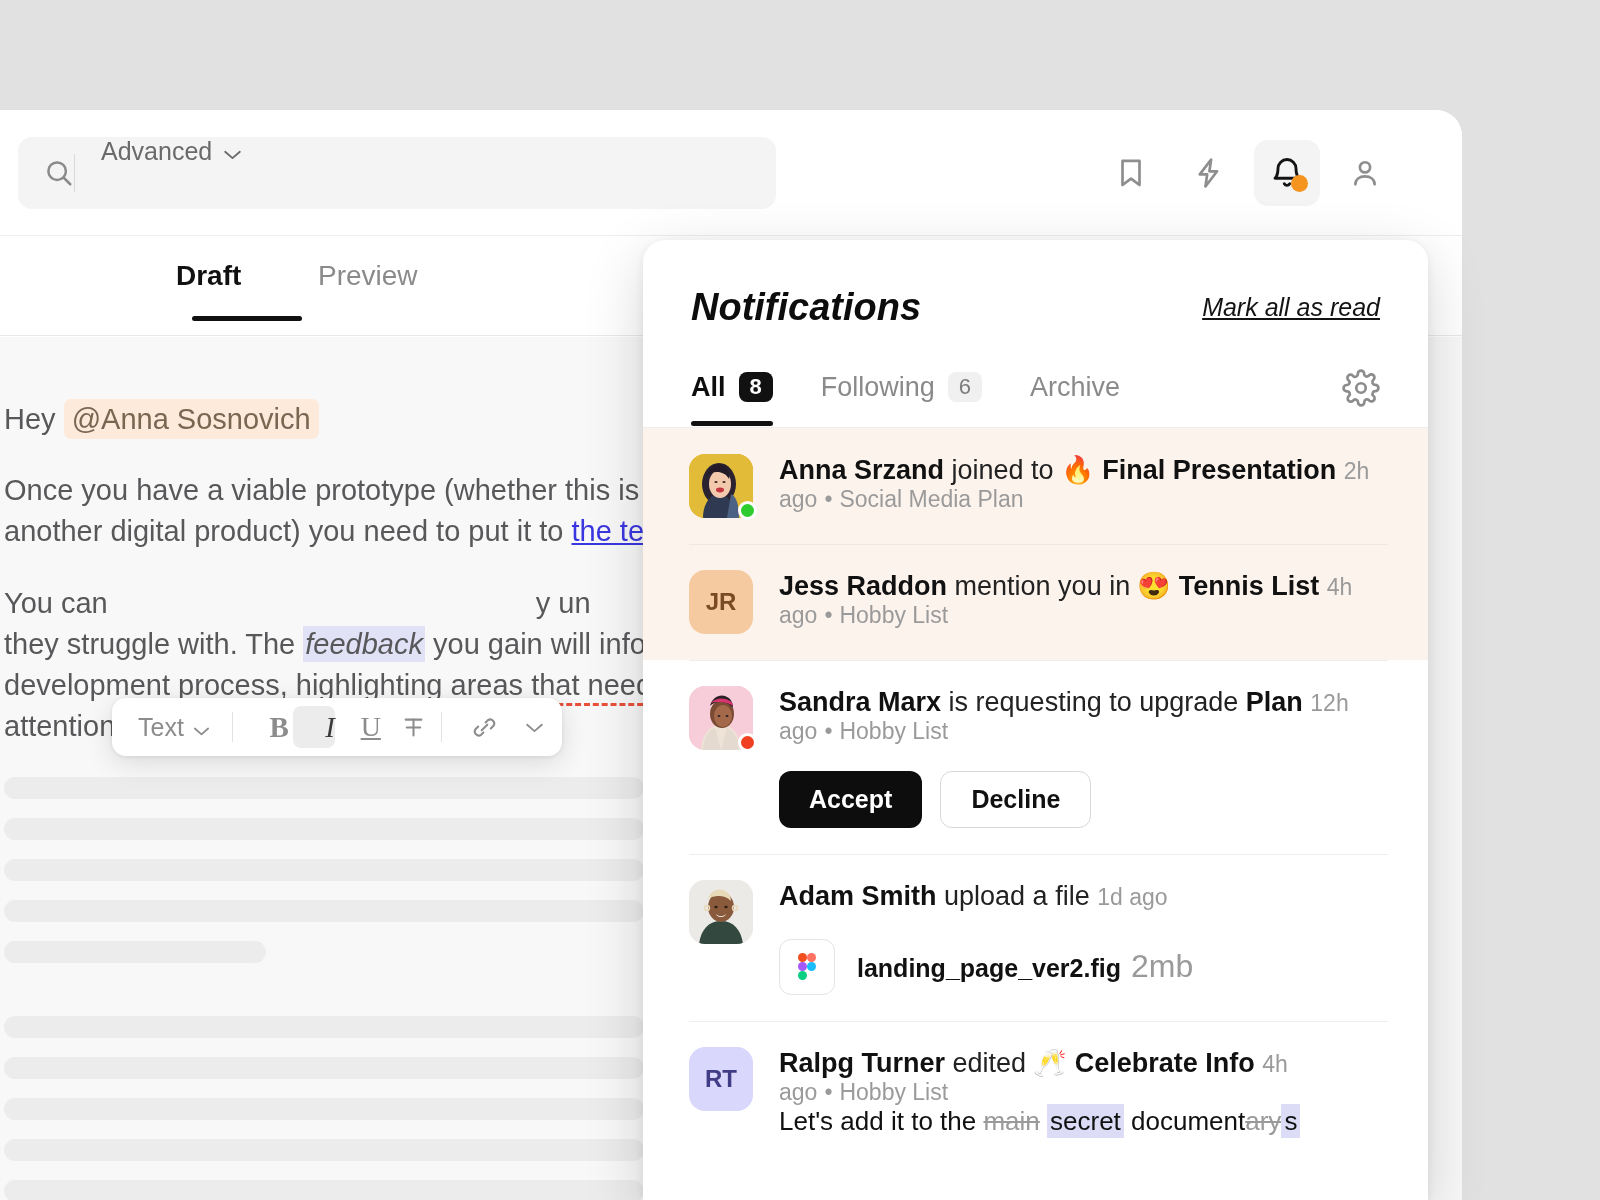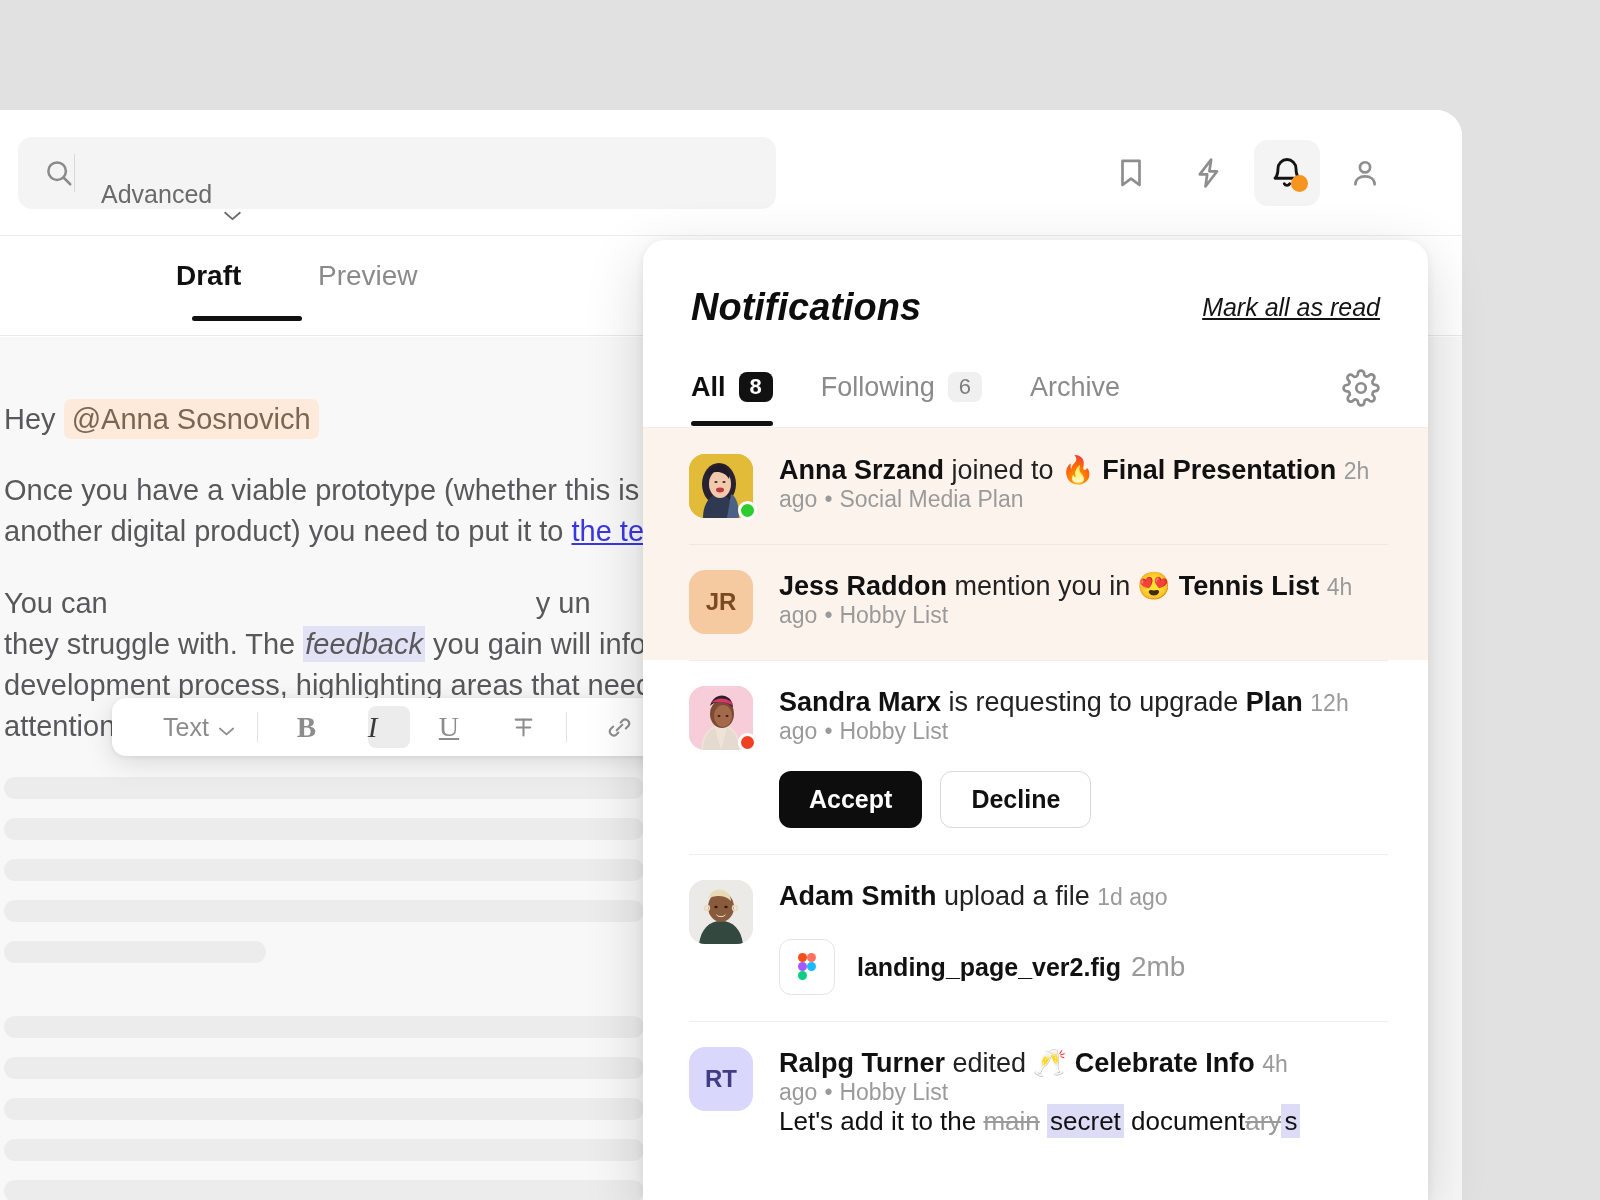--- a/index.html
+++ b/index.html
@@ -34,21 +34,21 @@
   }
   .search-icon { margin-left: 26px; width: 30px; height: 30px; flex: none; }
   .search-input {
     flex: 1; border: none; outline: none; background: transparent;
     font-family: "Liberation Sans", sans-serif;
     font-size: 26px; color: #2b2b2b; margin-left: 20px;
   }
   .search-input::placeholder { color: #868686; }
   .search-divider { width: 1px; height: 38px; background: #d9d9d9; flex: none; }
   .advanced-btn {
-    display: flex; align-items: flex-end; gap: 11px;
+    display: flex; align-items: flex-start; gap: 11px;
     padding: 0 26px 0 26px; height: 100%;
     color: #6a6a6a; font-size: 25px; cursor: pointer;
     white-space: nowrap;
   }
   .chev { width: 19px; height: 11px; flex: none; }
 
   .top-icons {
     position: absolute; right: 64px; top: 30px;
     display: flex; align-items: center; gap: 12px;
   }
@@ -116,23 +116,23 @@
 
   
   .fmt-toolbar {
     position: absolute; left: 112px; top: 588px;
     height: 58px; background: #fff; border-radius: 14px;
     box-shadow: 0 6px 28px rgba(0,0,0,.13), 0 1px 4px rgba(0,0,0,.08);
     display: flex; align-items: center; padding: 0 18px; gap: 4px;
     z-index: 40;
   }
   .fmt-item {
-    display: flex; align-items: center; justify-content: space-between;
+    display: flex; align-items: center; justify-content: flex-end;
     min-width: 42px; height: 42px; border-radius: 8px;
-    color: #8c8c8c; font-size: 26px; cursor: pointer; margin-left: 25px;
+    color: #8c8c8c; font-size: 26px; cursor: pointer;
   }
   .fmt-item.text-sel { gap: 9px; padding: 0 8px; font-size: 25px; }
   .fmt-item.on { background: #ececec; color: #3a3a3a; }
   .fmt-sep { width: 1px; height: 30px; background: #e2e2e2; margin: 0 10px; }
   .bold-g { font-family: "Liberation Serif", serif; font-weight: bold; font-size: 29px; }
   .ital-g { font-family: "Liberation Serif", serif; font-style: italic; font-size: 29px; }
   .und-g  { font-family: "Liberation Serif", serif; font-size: 28px; text-decoration: underline; }
 
   
   .notif-panel {
@@ -230,21 +230,21 @@
   .file-chip {
     display: flex; align-items: center; gap: 22px; margin-top: 26px;
   }
   .file-icon {
     width: 56px; height: 56px; border-radius: 12px;
     border: 1px solid #e4e4e4; background: #fff;
     display: flex; align-items: center; justify-content: center;
     flex: none;
   }
   .file-name { font-size: 25px; color: #111; font-weight: bold; }
-  .file-size { font-size: 28px; color: #9a9a9a; margin-left: 10px; font-weight: normal; }
+  .file-size { font-size: 32px; color: #9a9a9a; margin-left: 10px; font-weight: normal; }
 
   .quote {
     font-size: 26px; color: #111; margin-top: 34px; white-space: nowrap;
   }
   .strike { text-decoration: line-through; color: #9a9a9a; }
   .hl-purple { background: #dcdcf7; padding: 2px 3px; }
 </style>
 </head>
 <body>
 

